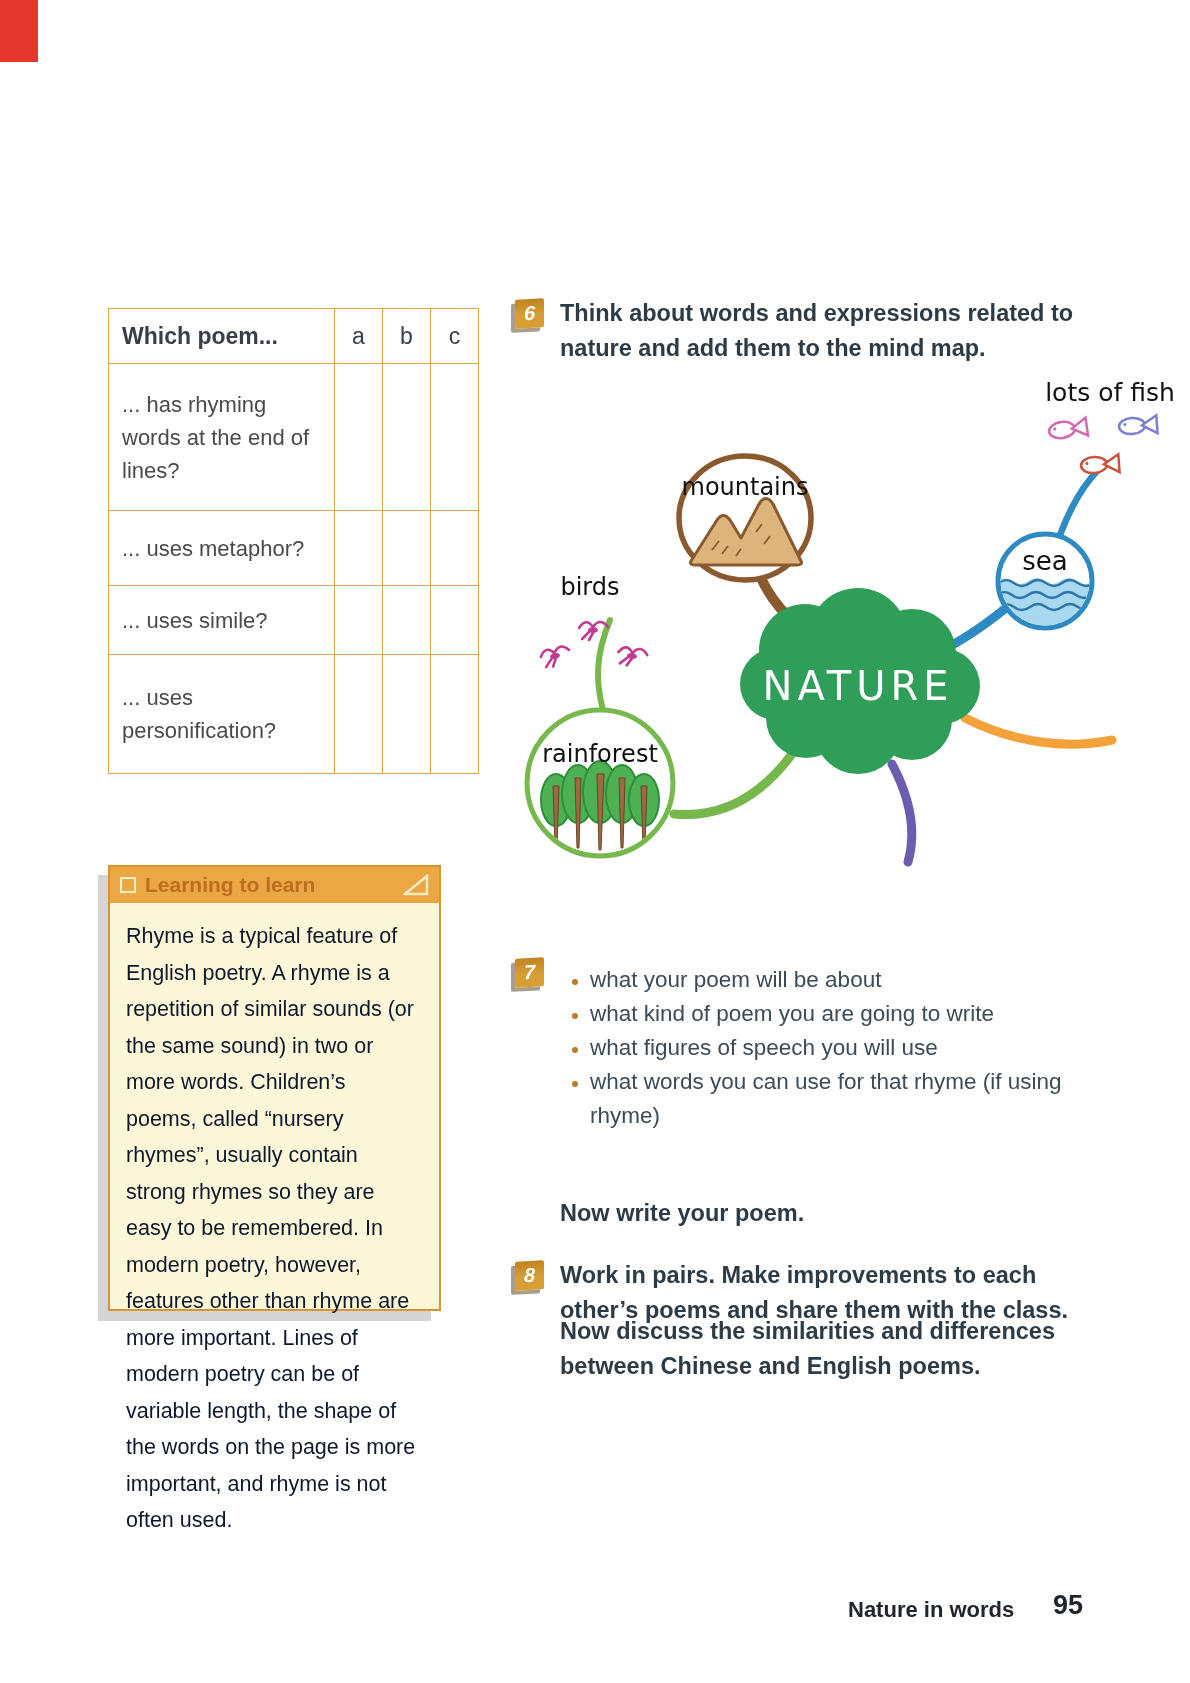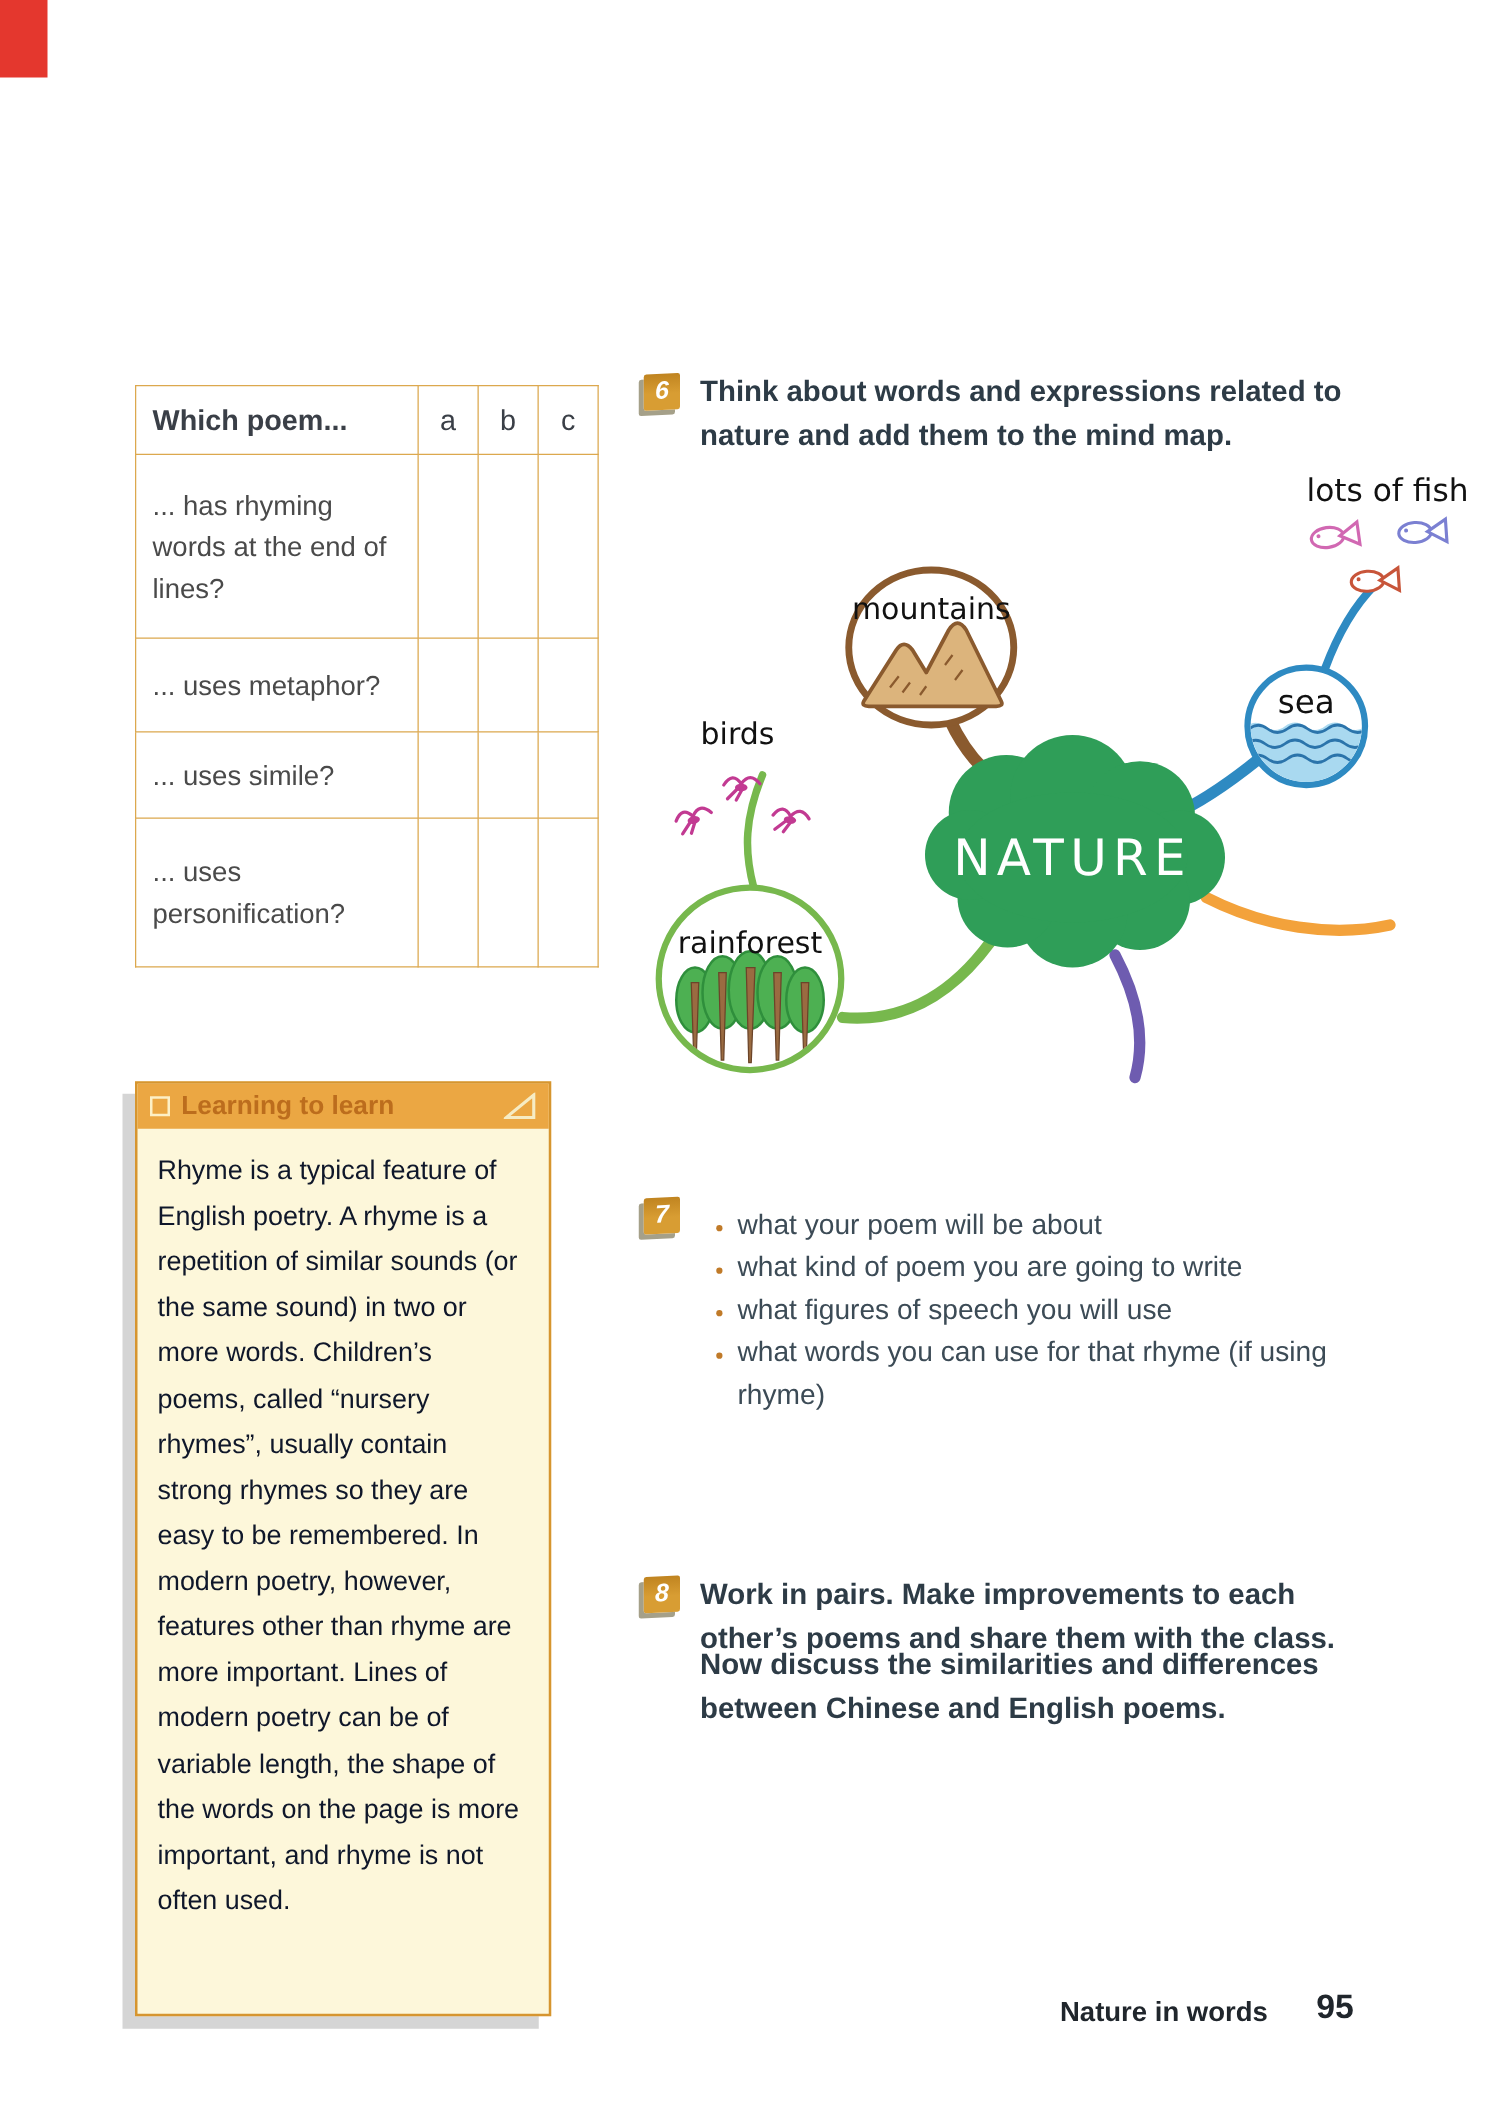--- a/index.html
+++ b/index.html
@@ -10,21 +10,21 @@
   
   .qtable{position:absolute;left:108px;top:308px;border-collapse:collapse;padding-left:20px;}
   .qtable th,.qtable td{border:1.5px solid #dca84e;}
   .qtable th{height:52px;font-size:23px;color:#3a3f47;}
   .qtable th.q{width:202px;text-align:left;padding-left:13px;font-weight:bold;}
   .qtable th.abc{width:45px;font-weight:500;}
   .qtable td.label{width:202px;padding:10px 10px 10px 13px;font-size:22px;color:#4a4a4a;line-height:33px;}
   .r1 td{height:124px}.r2 td{height:126px}.r3 td{height:54px}.r4 td{height:48px}.r5 td{height:98px}
 
   
-  .learning{position:absolute;left:108px;top:865px;width:333px;height:748px;box-sizing:border-box;
+  .learning{position:absolute;left:108px;top:865px;width:333px;height:446px;box-sizing:border-box;
             background:#fdf7da;border:2px solid #d6952f;box-shadow:-10px 10px 0 #d5d5d5;}
   .learning-header{height:36px;background:#eba743;display:flex;align-items:center;padding:0 10px;gap:9px;}
   .sq-icon{width:12px;height:12px;border:2.5px solid #fdf0c6;flex:none;}
   .learning-title{color:#bc6d1d;font-weight:bold;font-size:21px;}
   .tri-icon{margin-left:auto;flex:none;}
   .learning-body{padding:15px 22px 0 16px;color:#0f172a;font-size:21.5px;line-height:36.5px;}
 
   
   .act{position:absolute;left:515px;width:570px;padding-left:45px;box-sizing:border-box;}
   .badge{position:absolute;left:0;top:3px;width:29px;height:29px;border-radius:2px;
@@ -222,20 +222,21 @@
 
   <div class="act" style="top:955px;">
     <div class="badge">7</div>
     <ul class="bullets">
       <li>what your poem will be about</li>
       <li>what kind of poem you are going to write</li>
       <li>what figures of speech you will use</li>
       <li>what words you can use for that rhyme (if using rhyme)</li>
     </ul>
   </div>
+  <div class="followup" style="top:1196px;">Now write your poem.</div>
 
   <div class="act" style="top:1258px;">
     <div class="badge">8</div>
     <div class="act-text">Work in pairs. Make improvements to each other’s poems and share them with the class.</div>
   </div>
   <div class="followup" style="top:1314px;">Now discuss the similarities and differences between Chinese and English poems.</div>
 
   <div class="footer-title">Nature in words</div>
   <div class="footer-page">95</div>
 

